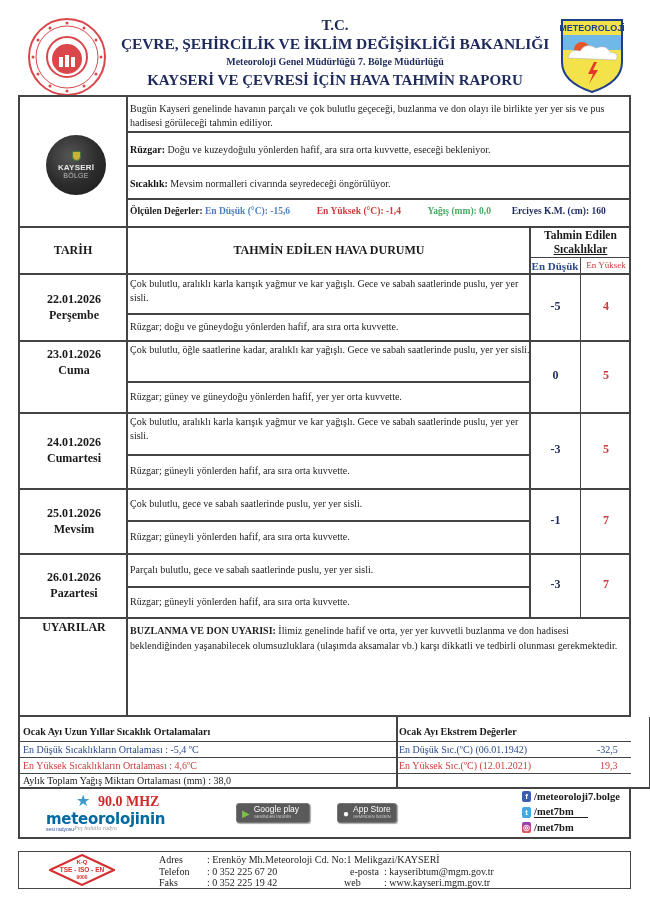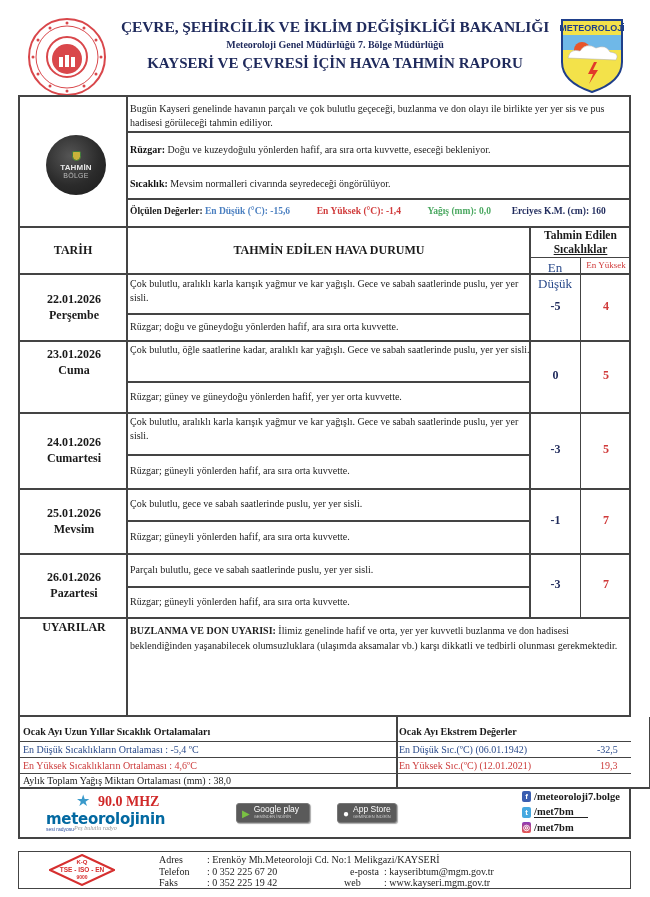--- a/index.html
+++ b/index.html
@@ -107,20 +107,21 @@
       <circle cx="40" cy="74" r="1.5"></circle>
         <circle cx="23" cy="69" r="1.5"></circle>
         <circle cx="11" cy="57" r="1.5"></circle>
       <circle cx="6" cy="40" r="1.5"></circle>
         <circle cx="11" cy="23" r="1.5"></circle>
         <circle cx="23" cy="11" r="1.5"></circle>
     </g>
   </svg>
 
   <div class="header-text">
+    <div class="h-tc">T.C.</div>
     <div class="h-ministry">ÇEVRE, ŞEHİRCİLİK VE İKLİM DEĞİŞİKLİĞİ BAKANLIĞI</div>
     <div class="h-gm">Meteoroloji Genel Müdürlüğü 7. Bölge Müdürlüğü</div>
     <div class="h-report">KAYSERİ VE ÇEVRESİ İÇİN HAVA TAHMİN RAPORU</div>
   </div>
 
   <svg class="met-logo" viewBox="0 0 64 76">
     <path d="M2 2 H62 V44 Q62 64 32 74 Q2 64 2 44 Z" fill="#f3e24a" stroke="#1f3f8a" stroke-width="2"></path>
     <rect x="3" y="3" width="58" height="13" fill="#f3e24a"></rect>
     <text x="32" y="13" font-family="Liberation Sans, sans-serif" font-weight="bold" font-size="9" fill="#1f3f8a" text-anchor="middle">METEOROLOJİ</text>
     <path d="M3 17 H61 V32 H3 Z" fill="#6fb8e8"></path>
@@ -134,21 +135,21 @@
 
   <div class="vline" style="left:106px;top:0;width:1.5px;height:620px;"></div>
   <div class="hline" style="left:107px;top:34px;width:504px;height:1.5px;"></div>
   <div class="hline" style="left:107px;top:68px;width:504px;height:1.5px;"></div>
   <div class="hline" style="left:107px;top:101px;width:504px;height:1.5px;"></div>
   <div class="hline" style="left:0;top:129px;width:611px;height:2px;"></div>
 
   <div class="summary-logo-cell">
     <div class="kb-badge">
       <div class="kb-shield"></div>
-      <div class="kb-line1">TAHMİN</div>
+      <div class="kb-line1">KAYSERİ</div>
       <div class="kb-line2">BÖLGE</div>
     </div>
   </div>
 
   <div class="sum-text" style="top:5px;width:500px;">Bugün Kayseri genelinde havanın parçalı ve çok bulutlu geçeceği, buzlanma ve don olayı ile birlikte yer yer sis ve pus hadisesi görüleceği tahmin ediliyor.</div>
   <div class="sum-text" style="top:80px;"><b>Sıcaklık:</b><span> Mevsim normalleri civarında seyredeceği öngörülüyor.</span></div>
   <div class="sum-text" style="top:46px;"><b>Rüzgar:</b><span> Doğu ve kuzeydoğulu yönlerden hafif, ara sıra orta kuvvette, eseceği bekleniyor.</span></div>
 
   <div class="measured">
     <span>Ölçülen Değerler:</span>
@@ -165,21 +166,21 @@
   <div class="vline" style="left:560px;top:160px;width:1px;height:361px;"></div>
   <div class="hline" style="left:510px;top:160px;width:101px;height:1px;"></div>
   <div class="hline" style="left:0;top:176px;width:611px;height:1.5px;"></div>
 
   <div class="th" style="left:0;top:146px;width:106px;font-size:12px;">TARİH</div>
   <div class="th" style="left:108px;top:146px;width:402px;font-size:12px;">TAHMİN EDİLEN HAVA DURUMU</div>
   <div class="th" style="left:510px;top:131px;width:101px;font-size:11.5px;line-height:14px;">
     <div>Tahmin Edilen</div>
     <div style="text-decoration:underline;">Sıcaklıklar</div>
   </div>
-  <div class="th" style="left:510px;top:163px;width:50px;font-size:13px;font-weight:normal;color:#2a4a8a;">En Düşük</div>
+  <div class="th" style="left:510px;top:163px;width:50px;font-size:11px;font-weight:bold;color:#2a4a8a;">En Düşük</div>
   <div class="th" style="left:561px;top:163px;width:50px;font-size:9px;font-weight:normal;color:#d03a3a;">En Yüksek</div>
 
   <div id="rows">
       <div>
         <div class="date-cell" style="top: 194px;">
           <div>22.01.2026</div>
           <div>Perşembe</div>
         </div>
         <div class="fc-text" style="top: 180px;">Çok bulutlu, aralıklı karla karışık yağmur ve kar yağışlı. Gece ve sabah saatlerinde puslu, yer yer sisli.</div>
         <div class="fc-text" style="top: 222.5px;">Rüzgar; doğu ve güneydoğu yönlerden hafif, ara sıra orta kuvvette.</div>

